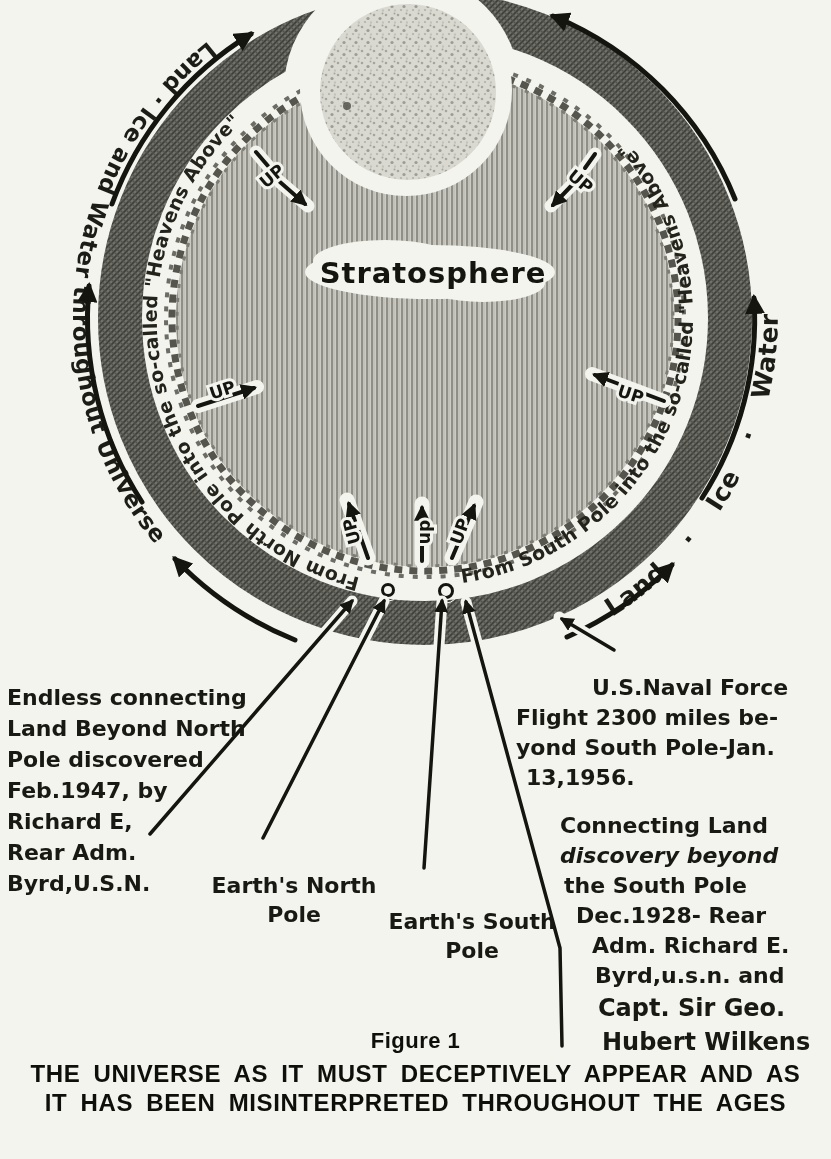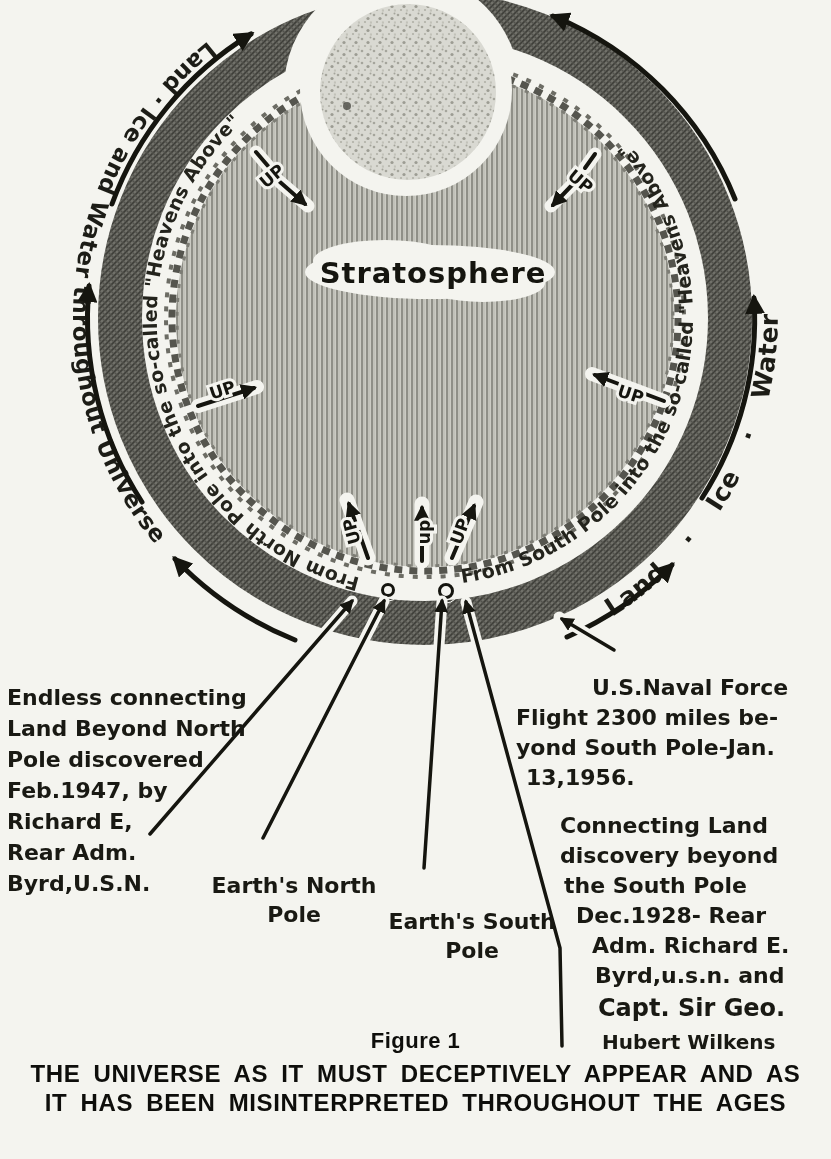--- a/index.html
+++ b/index.html
@@ -16,27 +16,27 @@
   .strato-label{font:bold 29px "DejaVu Sans",sans-serif;fill:#15150f;letter-spacing:1px;}
   .up-label{font:bold 17px "DejaVu Sans",sans-serif;fill:#15150f;paint-order:stroke;stroke:#f4f4ef;stroke-width:6px;}
   .ink{stroke:#15150f;fill:none;}
   .halo{stroke:#f4f4ef;fill:none;}
   
   .ann{position:absolute;font-weight:bold;font-size:22px;line-height:31px;color:#191913;white-space:nowrap;margin-top:35px;}
   .ann.center{text-align:center;}
   .naval .i0{padding-left:76px;}
   .naval .i3{padding-left:10px;}
   .southdisc .i0{padding-left:4px;}
-  .southdisc .i1{padding-left:4px;}
+  .southdisc .i1{padding-left:4px;font-style:italic;}
   .southdisc .i2{padding-left:8px;}
   .southdisc .i3{padding-left:20px;}
   .southdisc .i4{padding-left:36px;}
   .southdisc .i5{padding-left:39px;}
   .southdisc .i6{padding-left:42px;font-size:24px;line-height:34px;}
-  .southdisc .i7{padding-left:46px;font-size:20px;line-height:34px;}
+  .southdisc .i7{padding-left:46px;font-size:24px;line-height:34px;}
   
   .caption{position:absolute;left:0;top:1028px;width:831px;text-align:center;color:#0e0e0b;
     font-family:"Liberation Sans",sans-serif;font-weight:bold;}
   .caption .fig{font-size:22px;letter-spacing:.5px;margin-bottom:5px;}
   .caption .t{font-size:24px;letter-spacing:.6px;word-spacing:6px;line-height:29px;}
 </style>
 </head>
 <body>
 
 <div class="page">

